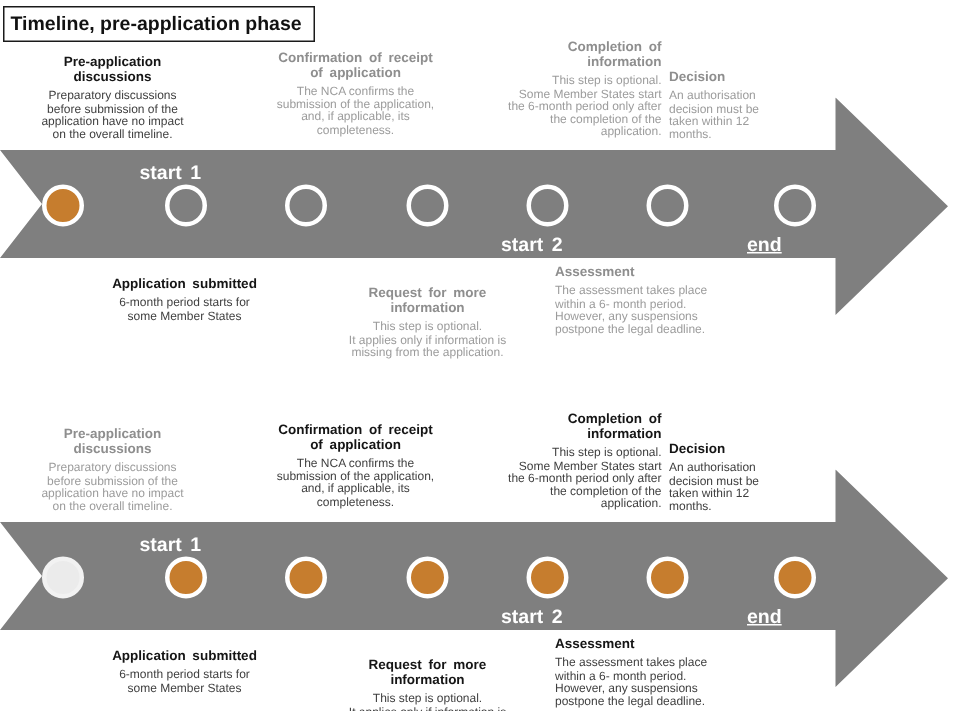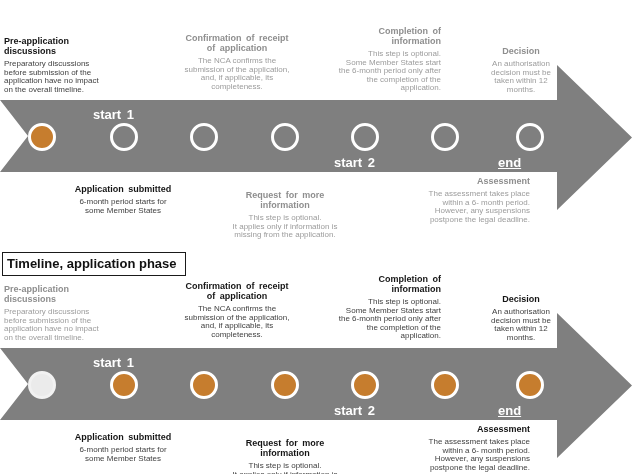--- a/index.html
+++ b/index.html
@@ -18,28 +18,28 @@
   }
 
   .col{position:absolute;}
   .heading{font-size:9px;font-weight:bold;line-height:10px;white-space:pre-line;word-spacing:2px;}
   .body{font-size:8px;line-height:8.5px;white-space:pre-line;margin-top:4px;}
   .col[data-tone="strong"] .heading{color:#151515;}
   .col[data-tone="strong"] .body{color:#3f3f3f;}
   .col[data-tone="muted"] .heading{color:#8e8e8e;}
   .col[data-tone="muted"] .body{color:#9c9c9c;}
 
-  .tcol1{left:4px;top:36px;width:142px;text-align:left;}
+  .tcol1{left:4px;top:36px;width:142px;text-align:center;}
   .tcol2{left:158px;top:33px;width:158px;text-align:center;}
   .tcol3{left:293px;top:26px;width:148px;text-align:right;}
-  .tcol4{left:473px;top:46px;width:96px;text-align:center;}
+  .tcol4{left:446px;top:46px;width:96px;text-align:left;}
 
   .bcolA{left:43px;top:184px;width:160px;text-align:center;}
   .bcolB{left:205px;top:176px;width:160px;text-align:center;margin-top:14px;}
-  .bcolC{left:370px;top:176px;width:160px;text-align:right;}
+  .bcolC{left:370px;top:176px;width:160px;text-align:left;}
 
   .arrow-svg{position:absolute;left:0;top:65px;width:640px;height:145px;}
 
   .circle{
     position:absolute;top:123px;width:22px;height:22px;border-radius:50%;
     border:3px solid #fff;background:transparent;box-sizing:content-box;
   }
   .circle[data-fill="active"]{background:var(--active,#c67d2e);}
   .circle[data-fill="pending"]{background:transparent;}
   .circle[data-fill="muted"]{background:var(--muted_circle,#ebebeb);border-color:#f2f2f2;}
@@ -53,20 +53,21 @@
   .m-start1{left:93px;top:107px;}
   .m-start2{left:334px;top:155px;}
   .m-end{left:498px;top:155px;text-decoration:underline;}
 </style>
 </head>
 <body>
 
 <div id="stage">
 
   <div class="timeline t1">
+    <div class="title-box">Timeline, pre-application phase</div>
 
     <svg class="arrow-svg" viewBox="0 0 640 145" aria-hidden="true">
       <polygon points="0,35 557,35 557,0 632,72.5 557,145 557,107 0,107 28,71" fill="#7f7f7f"></polygon>
     </svg>
 
     <div class="col tcol1" data-tone="strong">
       <div class="heading">Pre-application
 discussions</div>
       <div class="body">Preparatory discussions
 before submission of the
@@ -125,21 +126,20 @@
     <div class="col bcolC" data-tone="muted">
       <div class="heading">Assessment</div>
       <div class="body">The assessment takes place
 within a 6- month period.
 However, any suspensions
 postpone the legal deadline.</div>
     </div>
   </div>
 
   <div class="timeline t2">
-    <div class="title-box">Timeline, application phase</div>
 
     <svg class="arrow-svg" viewBox="0 0 640 145" aria-hidden="true">
       <polygon points="0,35 557,35 557,0 632,72.5 557,145 557,107 0,107 28,71" fill="#7f7f7f"></polygon>
     </svg>
 
     <div class="col tcol1" data-tone="muted">
       <div class="heading">Pre-application
 discussions</div>
       <div class="body">Preparatory discussions
 before submission of the

